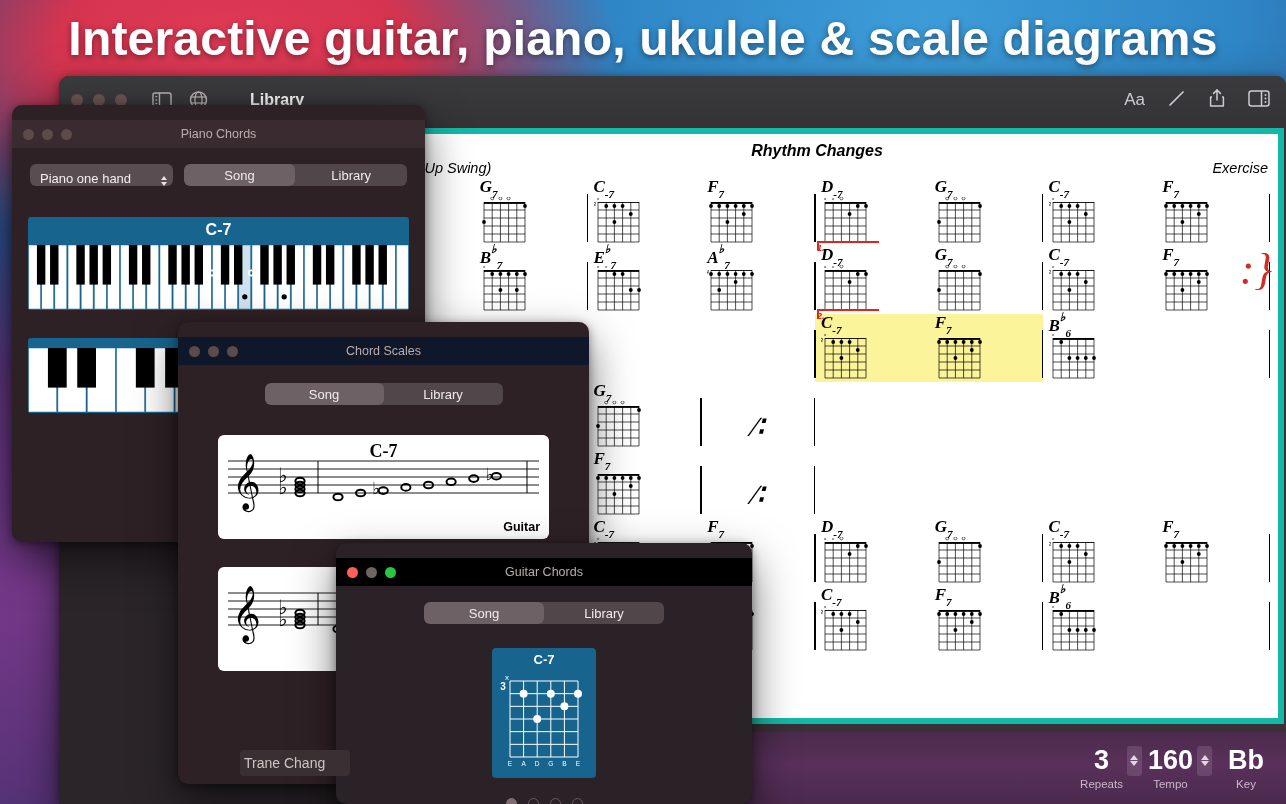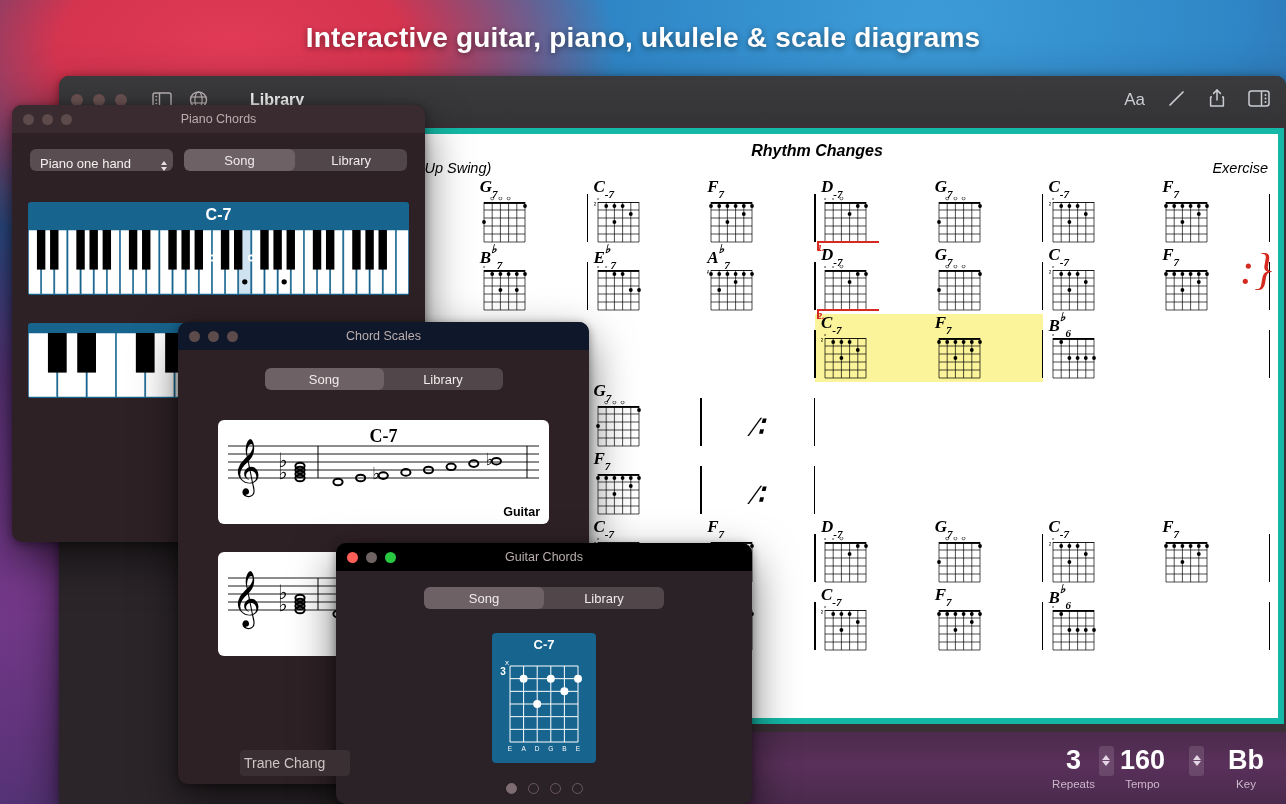--- a/index.html
+++ b/index.html
@@ -22,29 +22,29 @@
   .wall-swoosh{position:absolute;left:0;top:0;width:100%;height:100%;
     background:
       radial-gradient(ellipse 340px 120px at 62% 30%, rgba(255,255,255,.07), rgba(255,255,255,0) 70%),
       radial-gradient(ellipse 500px 90px at 80% 20%, rgba(255,255,255,.05), rgba(255,255,255,0) 70%);
   }
 
   
   .banner{position:absolute;left:0;top:0;width:1286px;height:76px;
     display:flex;align-items:center;justify-content:center;pointer-events:none;}
   .banner-text{
-    font-size:28px;font-weight:700;color:#ffffff;letter-spacing:.2px;
+    font-size:48px;font-weight:700;color:#ffffff;letter-spacing:.2px;
     text-shadow:0 2px 6px rgba(0,0,0,.45);
     font-family:"Liberation Sans",sans-serif;
   }
 
   
   .win{position:absolute;border-radius:10px;overflow:hidden;
     box-shadow:0 18px 44px rgba(0,0,0,.55), 0 2px 10px rgba(0,0,0,.4);}
-  .tbar{height:28px;display:flex;align-items:center;position:relative;}
+  .tbar{height:28px;display:flex;align-items:center;position:relative;margin-top:15px;}
   .tbar-title{position:absolute;left:0;right:0;text-align:center;
     font-size:12.5px;color:#b9adad;font-weight:400;pointer-events:none;}
   .lights{display:flex;gap:8px;padding-left:11px;align-items:center;}
   .lt{width:11px;height:11px;border-radius:50%;background:#5b4c4c;}
   .lt.r{background:#5d4a4a;} .lt.y{background:#5d4a4a;} .lt.g{background:#5d4a4a;}
   .lt.live-r{background:#ff5f57;} .lt.live-y{background:#6f6363;} .lt.live-g{background:#28c840;}
 
   
   #mainwin{left:59px;top:76px;width:1227px;height:728px;background:#2b2b2e;border-radius:10px 10px 0 0;}
   .main-tbar{height:48px;background:linear-gradient(180deg,#3b3a3d,#343336);
@@ -1314,21 +1314,21 @@
           <div class="frow" style="margin-right:6px;">
             <div class="fgrp">
               <div class="fval">3</div>
               <div class="flab">Repeats</div>
             </div>
             <div class="spin" style="margin-bottom:15px;">
                 <i class="up"></i>
                 <i class="dn"></i>
               </div>
           </div>
-          <div class="frow" style="margin-right:24px;gap:20px;">
+          <div class="frow" style="margin-right:16px;">
             <div class="fgrp">
               <div class="fval">160</div>
               <div class="flab">Tempo</div>
             </div>
             <div class="spin" style="margin-bottom:15px;">
                 <i class="up"></i>
                 <i class="dn"></i>
               </div>
           </div>
           <div class="fgrp" style="margin-right:22px;">

